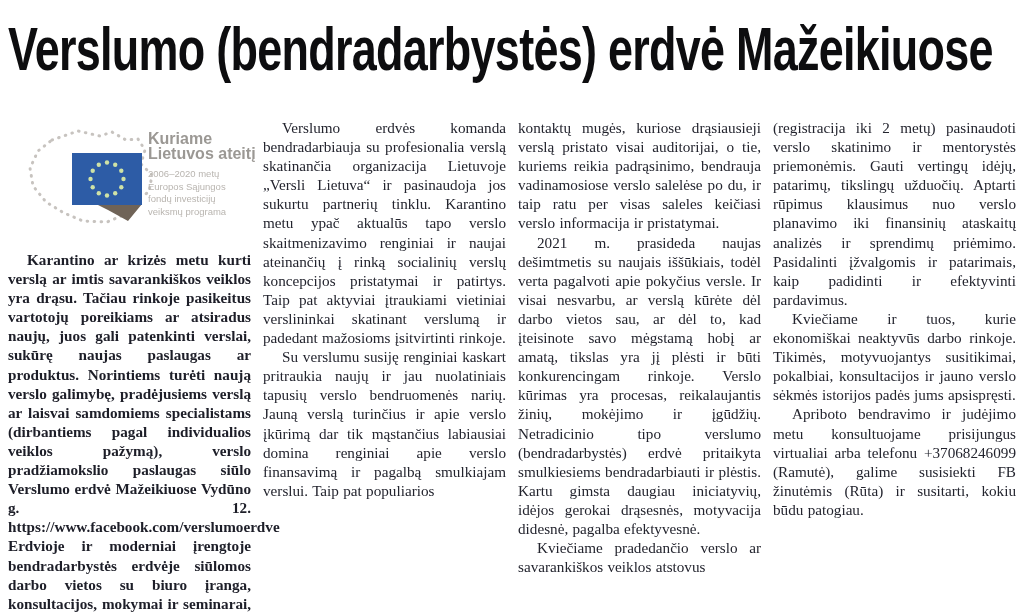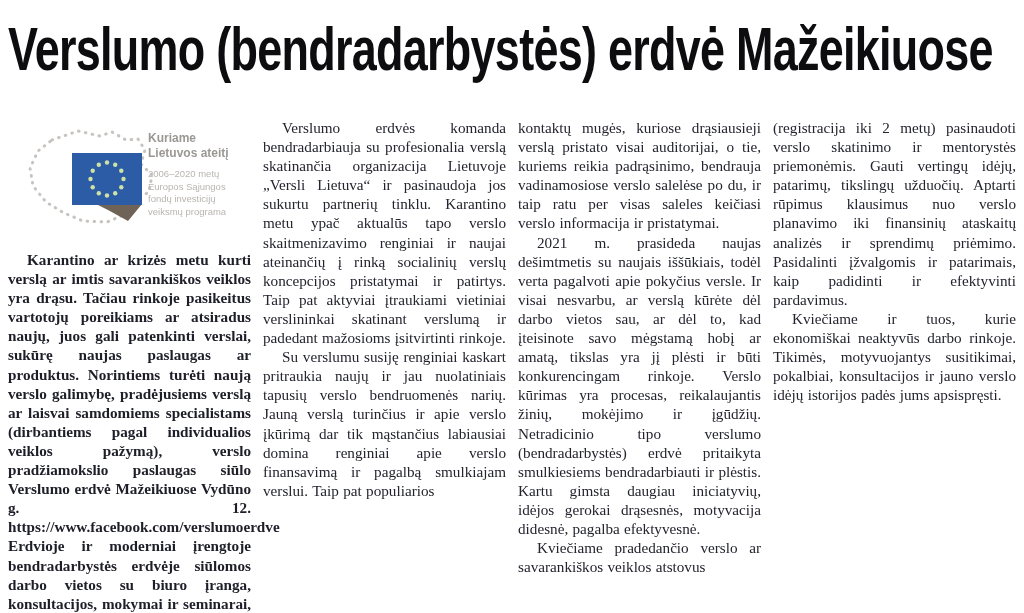--- a/index.html
+++ b/index.html
@@ -27,21 +27,21 @@
     text-justify:inter-word; word-spacing:0.5px;
   }
   .para.bold { font-weight:700; color:#1d1e28; }
   .para.indent { text-indent:19px; }
   
   .logo { position:relative; width:240px; height:118px; margin:0 0 14px 0; }
   .logo svg { position:absolute; left:0; top:0; }
   .logo-title {
     position:absolute; left:140px; top:13px;
     font-family:"Liberation Sans","DejaVu Sans",sans-serif;
-    font-weight:700; font-size:12px; line-height:15px; color:#9b9894;
+    font-weight:700; font-size:16px; line-height:15px; color:#9b9894;
   }
   .logo-subtitle {
     position:absolute; left:140px; top:50px;
     font-family:"Liberation Sans","DejaVu Sans",sans-serif;
     font-weight:400; font-size:9.5px; line-height:12.5px; color:#b9b5b0;
   }
   .logo-title div, .logo-subtitle div { white-space:nowrap; }
 </style>
 </head>
 <body>
@@ -94,17 +94,18 @@
         <p class="para indent">Verslumo erdvės komanda bendradarbiauja su profesionalia verslą skatinančia organizacija Lietuvoje „Versli Lietuva“ ir pasinaudoja jos sukurtu partnerių tinklu. Karantino metu ypač aktualūs tapo verslo skaitmenizavimo renginiai ir naujai ateinančių į rinką socialinių verslų koncepcijos pristatymai ir patirtys. Taip pat aktyviai įtraukiami vietiniai verslininkai skatinant verslumą ir padedant mažosioms įsitvirtinti rinkoje.</p>
         <p class="para indent">Su verslumu susiję renginiai kaskart pritraukia naujų ir jau nuolatiniais tapusių verslo bendruomenės narių. Jauną verslą turinčius ir apie verslo įkūrimą dar tik mąstančius labiausiai domina renginiai apie verslo finansavimą ir pagalbą smulkiajam verslui. Taip pat populiarios</p>
       </div>
     <div class="col">
         <p class="para">kontaktų mugės, kuriose drąsiausieji verslą pristato visai auditorijai, o tie, kuriems reikia padrąsinimo, bendrauja vadinamosiose verslo salelėse po du, ir taip ratu per visas saleles keičiasi verslo informacija ir pristatymai.</p>
         <p class="para indent">2021 m. prasideda naujas dešimtmetis su naujais iššūkiais, todėl verta pagalvoti apie pokyčius versle. Ir visai nesvarbu, ar verslą kūrėte dėl darbo vietos sau, ar dėl to, kad įteisinote savo mėgstamą hobį ar amatą, tikslas yra jį plėsti ir būti konkurencingam rinkoje. Verslo kūrimas yra procesas, reikalaujantis žinių, mokėjimo ir įgūdžių. Netradicinio tipo verslumo (bendradarbystės) erdvė pritaikyta smulkiesiems bendradarbiauti ir plėstis. Kartu gimsta daugiau iniciatyvių, idėjos gerokai drąsesnės, motyvacija didesnė, pagalba efektyvesnė.</p>
         <p class="para indent">Kviečiame pradedančio verslo ar savarankiškos veiklos atstovus</p>
       </div>
     <div class="col">
         <p class="para">(registracija iki 2 metų) pasinaudoti verslo skatinimo ir mentorystės priemonėmis. Gauti vertingų idėjų, patarimų, tikslingų užduočių. Aptarti rūpimus klausimus nuo verslo planavimo iki finansinių ataskaitų analizės ir sprendimų priėmimo. Pasidalinti įžvalgomis ir patarimais, kaip padidinti ir efektyvinti pardavimus.</p>
-        <p class="para indent">Kviečiame ir tuos, kurie ekonomiškai neaktyvūs darbo rinkoje. Tikimės, motyvuojantys susitikimai, pokalbiai, konsultacijos ir jauno verslo idėjų istorijos padės jums apsispręsti.</p>
+        <p class="para indent">Kviečiame ir tuos, kurie ekonomiškai neaktyvūs darbo rinkoje. Tikimės, motyvuojantys susitikimai, pokalbiai, konsultacijos ir jauno verslo sėkmės istorijos padės jums apsispręsti.</p>
+        <p class="para indent">Apriboto bendravimo ir judėjimo metu konsultuojame prisijungus virtualiai arba telefonu +37068246099 (Ramutė), galime susisiekti FB žinutėmis (Rūta) ir susitarti, kokiu būdu patogiau.</p>
       </div>
 
   </div>
 </div>
 
 </body></html>

